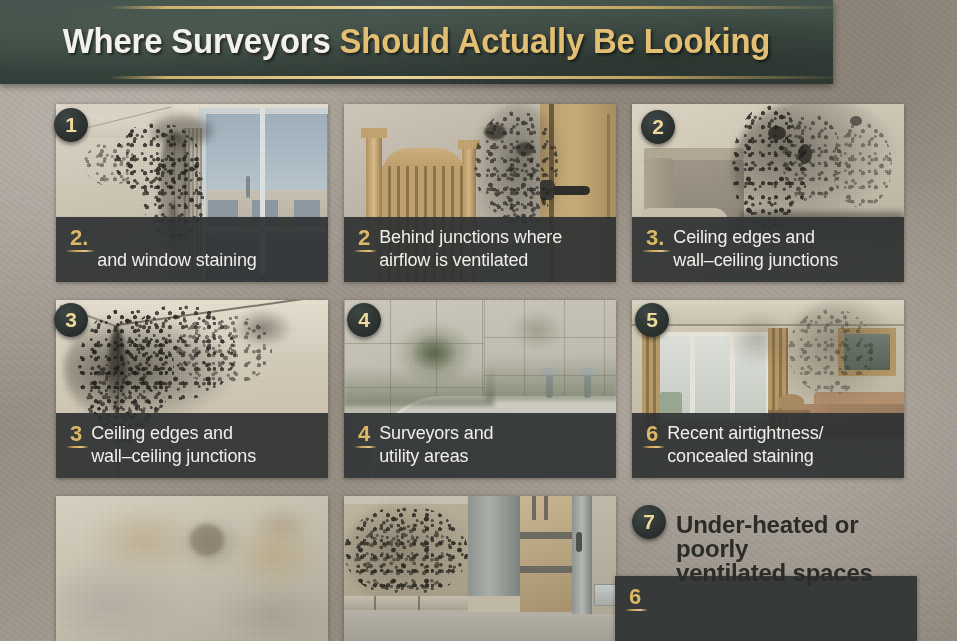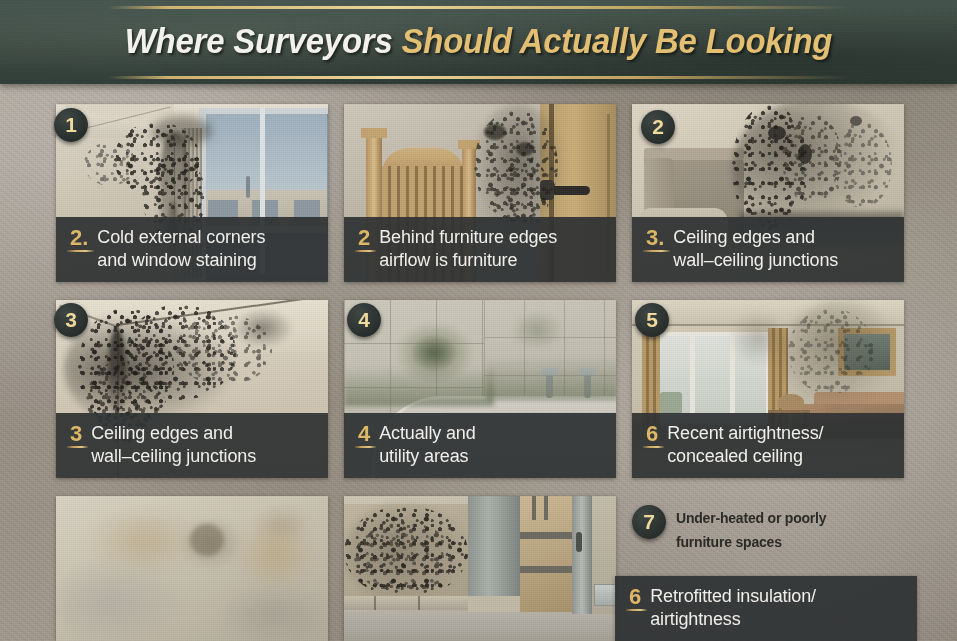--- a/index.html
+++ b/index.html
@@ -39,30 +39,29 @@
     background-image:
       repeating-linear-gradient(0deg, rgba(255,255,255,0.05) 0 1px, rgba(0,0,0,0.045) 1px 2px),
       repeating-linear-gradient(90deg, rgba(255,255,255,0.045) 0 1px, rgba(0,0,0,0.04) 1px 2px),
       repeating-linear-gradient(37deg, rgba(60,54,44,0.07) 0 2px, rgba(255,255,255,0.035) 2px 5px);
   }
 
   
   #header {
     position: absolute;
     left: 0; top: 0;
-    width: 957px;
+    width: 833px;
     height: 84px;
     background-color: #3d4b44;
     background-image:
       radial-gradient(ellipse at 25% 40%, rgba(255,255,255,0.07) 0%, rgba(255,255,255,0) 60%),
       radial-gradient(ellipse at 80% 70%, rgba(0,0,0,0.22) 0%, rgba(0,0,0,0) 60%),
       linear-gradient(180deg, #44544c 0%, #3a4840 55%, #313d37 100%);
     box-shadow: 0 2px 7px rgba(0,0,0,.45);
     overflow: hidden;
-    font-style: italic;
   }
   #header:after {
     content: "";
     position: absolute;
     inset: 0;
     opacity: .35;
     background-image:
       repeating-linear-gradient(0deg, rgba(255,255,255,0.035) 0 1px, rgba(0,0,0,0.05) 1px 2px),
       repeating-linear-gradient(90deg, rgba(255,255,255,0.03) 0 1px, rgba(0,0,0,0.045) 1px 2px);
     pointer-events: none;
@@ -193,24 +192,24 @@
   }
 
   
   .plain-item {
     position: absolute;
     z-index: 7;
   }
   .plain-item .ptxt {
     position: absolute;
     left: 44px;
-    top: 1px;
+    top: 8px;
     width: 250px;
     color: #2b2b27;
-    font-size: 14px;
+    font-size: 24px;
     line-height: 24px;
     font-weight: 700;
     letter-spacing: -0.2px;
   }
 
   
   .wall-base {
     position: absolute; inset: 0;
     background: linear-gradient(165deg, #ded7c9 0%, #cfc7b6 40%, #bdb4a2 100%);
   }
@@ -266,21 +265,21 @@
 
       <div class="mold spore" style="left:58px;top:18px;width:86px;height:74px;opacity:.95;"></div>
       <div class="mold spore" style="left:86px;top:52px;width:64px;height:82px;opacity:.9;"></div>
       <div class="mold spore" style="left:28px;top:38px;width:52px;height:44px;opacity:.55;"></div>
       <div class="mold" style="left:104px;top:28px;width:30px;height:118px;background:linear-gradient(180deg,rgba(38,36,30,.55),rgba(38,36,30,.15));border-radius:40%;filter:blur(2px);"></div>
       <div class="mold" style="left:112px;top:96px;width:10px;height:70px;background:linear-gradient(180deg,rgba(60,56,46,.6),rgba(60,56,46,0));filter:blur(2px);"></div>
       <div class="mold" style="left:96px;top:12px;width:60px;height:30px;background:rgba(44,42,34,.4);filter:blur(4px);border-radius:50%;"></div>
     </div>
     <div class="caption">
       <span class="num">2.</span>
-      <span class="txt"><span>Cold external corners</span><br><span>and window staining</span></span>
+      <span class="txt"><br><span>and window staining</span></span>
     </div>
   </div>
   <div class="badge" style="left:54px; top:108px;">1</div>
 
   <div class="card" style="left:344px; top:104px; width:272px; height:178px;">
     <div class="photo">
       <div class="wall-base" style="background:linear-gradient(160deg,#cfc8ba 0%,#b9b2a4 55%,#a8a092 100%);"></div>
 
       <div style="position:absolute;right:0;top:0;width:76px;height:100%;background:linear-gradient(90deg,#bba06f 0%,#c9ad78 45%,#a98f5f 100%);"></div>
       <div style="position:absolute;right:62px;top:0;width:5px;height:100%;background:#6d5b3c;"></div>
@@ -296,21 +295,21 @@
       <div style="position:absolute;left:38px;top:62px;width:82px;height:116px;background:repeating-linear-gradient(90deg,#c0a170 0 6px,#8d7349 6px 9px);"></div>
 
       <div class="mold spore" style="left:130px;top:6px;width:84px;height:110px;opacity:.8;"></div>
       <div class="mold" style="left:126px;top:0;width:96px;height:140px;background:radial-gradient(ellipse at 50% 40%, rgba(52,50,42,.5) 0%, rgba(52,50,42,0) 70%);filter:blur(3px);"></div>
       <div class="mold spore" style="left:150px;top:52px;width:56px;height:74px;opacity:.75;"></div>
       <div class="mold" style="left:140px;top:20px;width:22px;height:16px;background:rgba(36,34,28,.7);border-radius:50%;filter:blur(1px);"></div>
       <div class="mold" style="left:172px;top:38px;width:18px;height:14px;background:rgba(36,34,28,.65);border-radius:50%;filter:blur(1px);"></div>
     </div>
     <div class="caption">
       <span class="num">2</span>
-      <span class="txt"><span>Behind furniture edges</span><br><span>airflow is furniture</span></span>
+      <span class="txt"><span>Behind junctions where</span><br><span>airflow is ventilated</span></span>
     </div>
   </div>
 
   <div class="card" style="left:632px; top:104px; width:272px; height:178px;">
     <div class="photo">
       <div class="wall-base" style="background:linear-gradient(160deg,#ded6c5 0%,#cbc3b1 50%,#b5ad9b 100%);"></div>
 
       <div style="position:absolute;left:12px;top:50px;width:100px;height:84px;background:linear-gradient(170deg,#a39a8a,#8b8374);border-radius:4px 10px 0 0;"></div>
       <div style="position:absolute;left:12px;top:44px;width:100px;height:12px;background:#b3a896;border-radius:3px;"></div>
       <div style="position:absolute;left:12px;top:54px;width:30px;height:78px;background:linear-gradient(90deg,#b0a795,#9a9180);border-radius:6px;"></div>
@@ -374,21 +373,21 @@
       <div style="position:absolute;left:235px;top:68px;width:17px;height:7px;background:#b4b9ba;border-radius:4px;"></div>
 
       <div class="mold" style="left:52px;top:22px;width:78px;height:62px;background:radial-gradient(ellipse,rgba(96,108,76,.62) 10%,rgba(96,108,76,.25) 45%,rgba(96,108,76,0) 72%);filter:blur(1.5px);"></div>
       <div class="mold" style="left:66px;top:34px;width:48px;height:38px;background:radial-gradient(ellipse,rgba(64,76,52,.55),rgba(64,76,52,0) 70%);"></div>
       <div class="mold" style="left:0;top:66px;width:150px;height:40px;background:linear-gradient(0deg,rgba(86,98,70,.55),rgba(86,98,70,0));filter:blur(2px);border-radius:0;"></div>
       <div class="mold" style="left:142px;top:56px;width:132px;height:44px;background:linear-gradient(0deg,rgba(86,98,70,.5),rgba(86,98,70,0));filter:blur(2px);border-radius:0;"></div>
       <div class="mold" style="left:166px;top:10px;width:54px;height:40px;background:radial-gradient(ellipse,rgba(90,100,74,.35),rgba(90,100,74,0) 70%);filter:blur(2px);"></div>
     </div>
     <div class="caption">
       <span class="num">4</span>
-      <span class="txt"><span>Actually and</span><br><span>utility areas</span></span>
+      <span class="txt"><span>Surveyors and</span><br><span>utility areas</span></span>
     </div>
   </div>
   <div class="badge" style="left:347px; top:303px;">4</div>
 
   <div class="card" style="left:632px; top:300px; width:272px; height:178px;">
     <div class="photo">
       <div class="wall-base" style="background:linear-gradient(170deg,#d8d0bd 0%,#c7bfac 48%,#b7af9c 100%);"></div>
       <div style="position:absolute;left:0;top:0;width:100%;height:26px;background:linear-gradient(180deg,#ddd6c4,#cbc3b0);"></div>
       <div style="position:absolute;left:0;top:24px;width:100%;height:2px;background:rgba(86,80,66,.4);"></div>
 
@@ -413,21 +412,21 @@
       <div style="position:absolute;left:172px;top:112px;width:3px;height:28px;background:#7b6242;"></div>
       <div style="position:absolute;left:146px;top:94px;width:26px;height:16px;background:#a98b63;border-radius:50% 50% 30% 30%;"></div>
 
       <div class="mold" style="left:150px;top:0;width:120px;height:110px;background:radial-gradient(ellipse at 42% 40%, rgba(72,66,50,.42) 0%, rgba(72,66,50,0) 68%);filter:blur(4px);"></div>
       <div class="mold spore" style="left:156px;top:8px;width:86px;height:86px;opacity:.42;"></div>
       <div class="mold" style="left:96px;top:10px;width:60px;height:56px;background:radial-gradient(ellipse,rgba(84,76,58,.3),rgba(84,76,58,0) 70%);filter:blur(3px);"></div>
       <div class="mold" style="left:0;top:122px;width:274px;height:30px;background:linear-gradient(180deg,rgba(62,58,46,.35),rgba(62,58,46,.05));filter:blur(3px);border-radius:0;"></div>
     </div>
     <div class="caption">
       <span class="num">6</span>
-      <span class="txt"><span>Recent airtightness/</span><br><span>concealed ceiling</span></span>
+      <span class="txt"><span>Recent airtightness/</span><br><span>concealed staining</span></span>
     </div>
   </div>
   <div class="badge" style="left:635px; top:303px;">5</div>
 
   <div class="card" style="left:56px; top:496px; width:272px; height:150px;">
     <div class="photo">
       <div class="wall-base" style="background:linear-gradient(160deg,#d9d2c2 0%,#cac3b2 40%,#bdb6a5 72%,#b0aa9a 100%);"></div>
       <div class="mold" style="left:28px;top:10px;width:120px;height:70px;background:radial-gradient(ellipse,rgba(168,140,86,.33),rgba(168,140,86,0) 70%);filter:blur(5px);"></div>
       <div class="mold" style="left:120px;top:18px;width:70px;height:58px;background:radial-gradient(ellipse,rgba(120,108,84,.42),rgba(120,108,84,0) 65%);filter:blur(3px);"></div>
       <div class="mold" style="left:134px;top:28px;width:34px;height:32px;background:rgba(112,102,82,.5);filter:blur(2px);"></div>
@@ -466,21 +465,20 @@
       <div style="position:absolute;left:228px;top:-4px;width:20px;height:122px;background:linear-gradient(90deg,#8f9490,#b5bab6,#80857f);"></div>
       <div style="position:absolute;left:232px;top:36px;width:6px;height:20px;background:#4c4f4b;border-radius:3px;"></div>
 
       <div style="position:absolute;left:248px;top:0;width:26px;height:118px;background:linear-gradient(180deg,#c3bcab,#b0a998);"></div>
       <div style="position:absolute;left:250px;top:88px;width:24px;height:22px;background:linear-gradient(180deg,#c9cdc9,#a8aca8);border:1px solid #8e928e;box-sizing:border-box;"></div>
     </div>
   </div>
 
   <div class="plain-item" style="left:632px; top:505px; width:300px; height:56px;">
     <div class="badge" style="left:0; top:0; position:absolute;">7</div>
-    <div class="ptxt"><span>Under-heated or poorly</span><br><span>furniture spaces</span></div>
+    <div class="ptxt"><span>Under-heated or poorly</span><br><span>ventilated spaces</span></div>
   </div>
 
   <div class="caption floating" style="left:615px; top:576px; width:302px; height:66px;">
     <span class="num">6</span>
-    <span class="txt"><span>Retrofitted insulation/</span><br><span>airtightness</span></span>
   </div>
 
 </div>
 
 </body></html>

